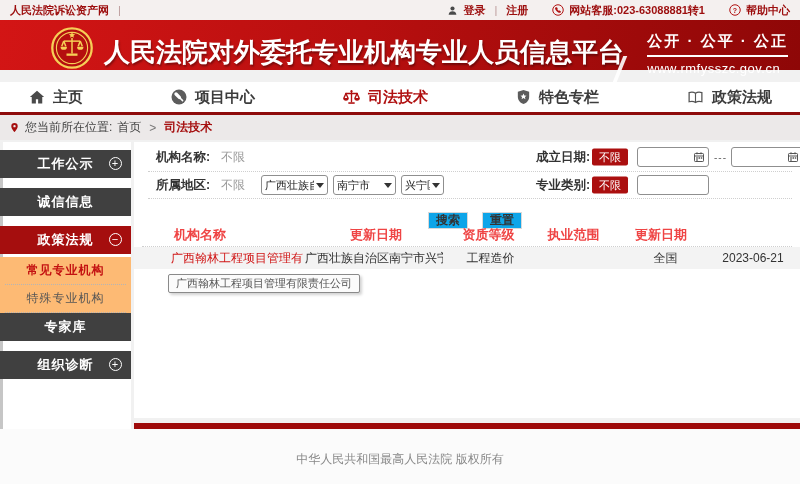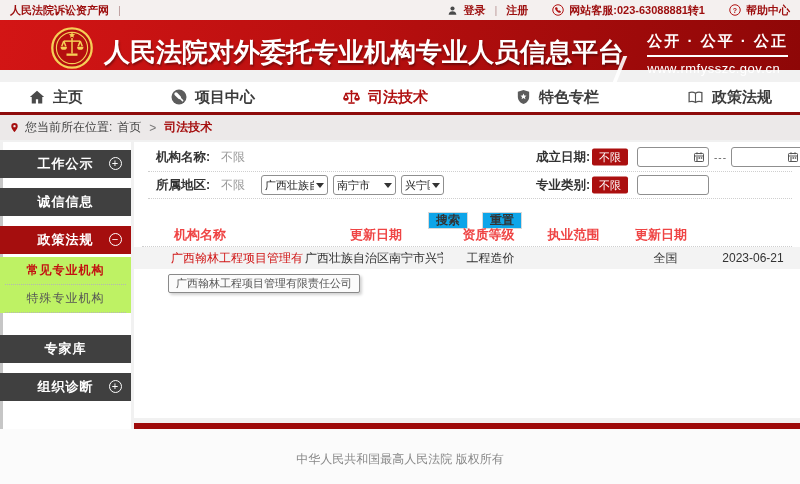--- a/index.html
+++ b/index.html
@@ -48,21 +48,21 @@
   
   .side-bg { position:absolute; left:3px; top:142px; width:128px; height:287px; background:#fff; }
   .side-strip { position:absolute; left:0; top:150px; width:3px; height:330px; background:#c6c6c6; }
   .sidebar { position:absolute; left:0; top:150px; width:131px; }
   .side-item { height:28px; margin-bottom:10px; background:#404040; color:#fff; font-size:13px;
                font-weight:bold; display:flex; align-items:center; justify-content:center;
                position:relative; cursor:pointer; letter-spacing:1px; }
   .side-item.active { background:#a50e0e; margin-bottom:0; }
   .circle { position:absolute; right:9px; top:7px; width:13px; height:13px; border:1px solid #fff;
             border-radius:50%; font-size:11px; line-height:11px; text-align:center; font-weight:normal; }
-  .submenu { background:#bef264; margin:3px 0 22px 0; }
+  .submenu { background:#fdba74; margin:3px 0 0 0; }
   .submenu-item { height:28px; margin:0 5px; display:flex; align-items:center; justify-content:center;
                   font-size:12px; color:#555; border-bottom:1px dotted #b5b5b5; cursor:pointer; letter-spacing:1px; }
   .submenu-item.active { color:#c31111; font-weight:bold; }
 
   
   .main { position:absolute; left:134px; top:142px; width:666px; height:276px; background:#fff; }
   .form-row { position:absolute; left:8px; right:8px; height:30px; border-bottom:1px dotted #cfcfcf;margin-left:6px; }
   .row1 { top:0; }
   .row2 { top:30px; height:27px; }
   .fr-el { position:absolute; top:50%; transform:translateY(-50%); }

